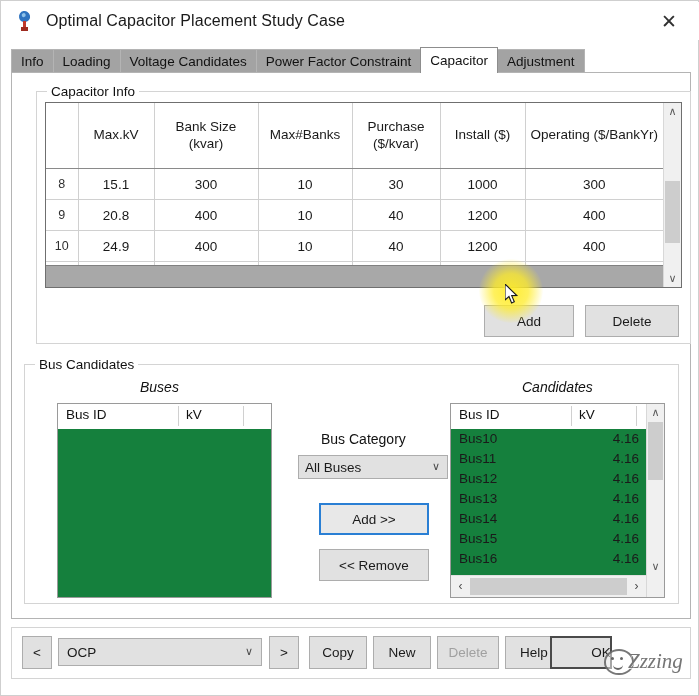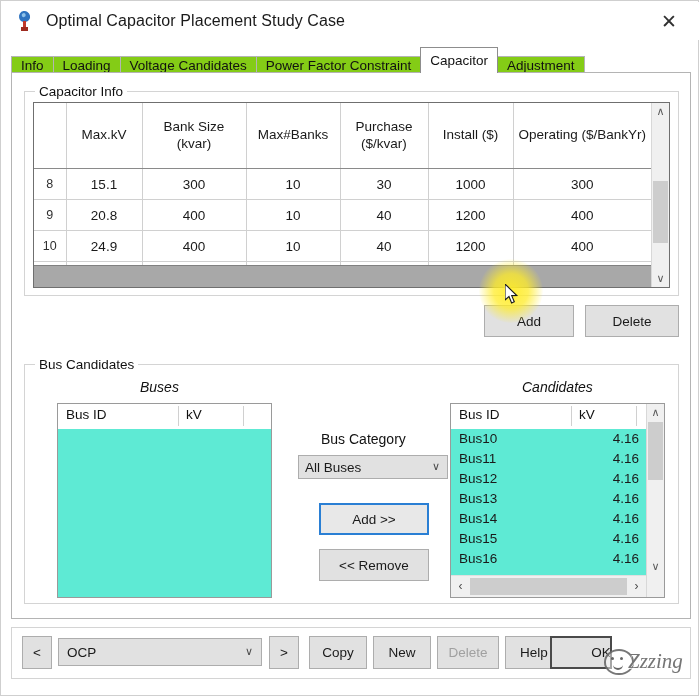--- a/index.html
+++ b/index.html
@@ -87,24 +87,24 @@
 
   
   #tabstrip {
     position: absolute;
     left: 10px; top: 47px;
     width: 680px; height: 25px;
     display: flex;
     align-items: flex-end;
   }
   .tab {
-    height: 17px;
+    height: 24px;
     padding: 0 9px;
     display: flex; align-items: center;
-    background: #84cc16;
+    background: #a3a3a3;
     border: 1px solid #b4b4b4;
     border-bottom: none;
     margin-right: -1px;
     font-size: 13.5px;
     color: #111;
     white-space: nowrap;
     box-sizing: border-box;
     cursor: default;
   }
   .tab.active {
@@ -134,21 +134,21 @@
   .group-title {
     position: absolute;
     top: -8px; left: 10px;
     background: #ffffff;
     padding: 0 4px;
     font-size: 13.5px;
     color: #111;
     white-space: nowrap;
   }
 
-  #grp-capacitor-info { left: 12px; top: 18px; width: 655px; height: 205px; }
+  #grp-capacitor-info { left: 24px; top: 18px; width: 655px; height: 253px; }
   #grp-bus-candidates { left: 12px; top: 291px; width: 655px; height: 240px; }
 
   
   #grid-wrap {
     position: absolute;
     left: 8px; top: 10px;
     width: 637px; height: 186px;
     border: 1px solid #6f6f6f;
     background: #ffffff;
     box-sizing: border-box;
@@ -246,21 +246,21 @@
     font-size: 14px;
     color: #111;
     white-space: nowrap;
     font-style: italic;
   }
   #cap-buses { left: 115px; top: 14px; }
   #cap-candidates { left: 497px; top: 14px; }
 
   .listbox {
     position: absolute;
-    background: #5eead4;
+    background: #15803d;
     border: 1px solid #9a9a9a;
     box-sizing: border-box;
     overflow: hidden;
   }
   #list-buses { left: 32px; top: 38px; width: 215px; height: 195px; }
   #list-candidates { left: 425px; top: 38px; width: 215px; height: 195px; }
 
   .list-header {
     position: absolute;
     left: 0; top: 0; right: 0;

